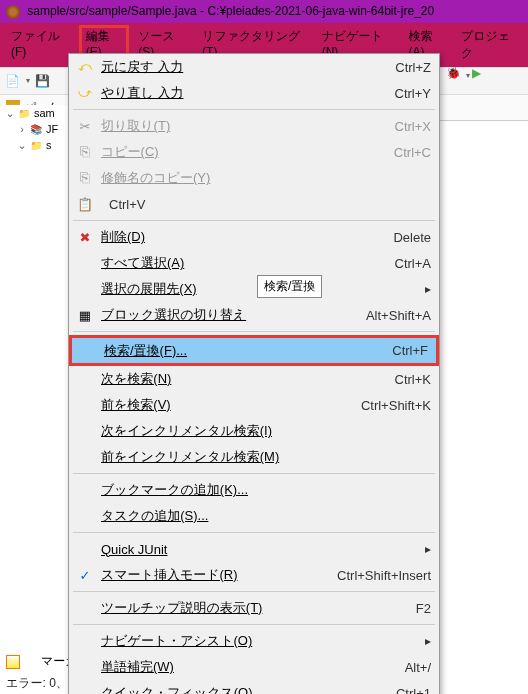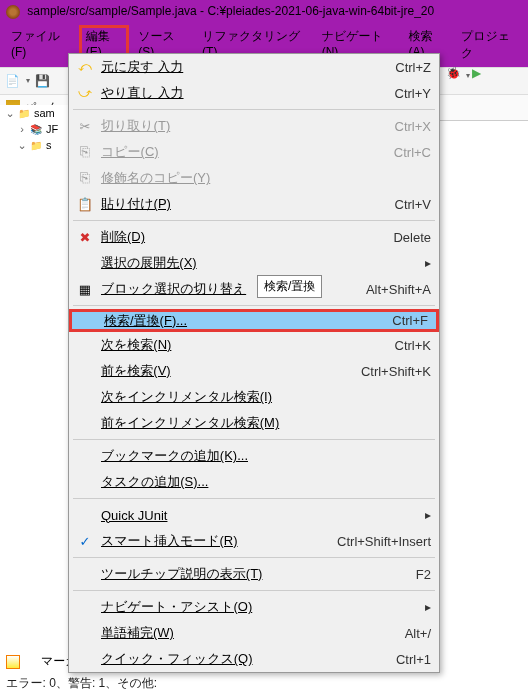--- a/index.html
+++ b/index.html
@@ -1,21 +1,21 @@
 <!DOCTYPE html>
 <html><head>
   <meta charset="utf-8">
   <style>
     * { margin: 0; padding: 0; box-sizing: border-box; font-family: "Meiryo", "MS Gothic", sans-serif; }
     body { width: 528px; height: 694px; background: #fff; font-size: 12px; overflow: hidden; position: relative; }
     
     .title-bar { background: #a21caf; padding: 4px 6px; font-size: 12px; white-space: nowrap; overflow: hidden; }
     .title-bar .icon { display: inline-block; width: 14px; height: 14px; background: radial-gradient(circle, #b87333 30%, #8b4513 70%); border-radius: 50%; vertical-align: middle; margin-right: 4px; }
     
-    .menu-bar { display: flex; padding: 2px 4px; gap: 2px; background: #a21caf; }
+    .menu-bar { display: flex; padding: 2px 4px; gap: 2px; background: #be185d; }
     .menu-item { padding: 3px 7px; cursor: default; }
     .menu-item.highlighted { border: 3px solid #e53935; padding: 0 4px; }
     
     .toolbar { display: flex; align-items: center; padding: 4px; border-top: 1px solid #ddd; border-bottom: 1px solid #ddd; background: #f5f5f5; gap: 4px; }
     .toolbar .tb-icon { width: 18px; height: 18px; display: inline-flex; align-items: center; justify-content: center; }
     .toolbar-sep { width: 6px; }
     
     .package-tab { display: flex; align-items: center; padding: 4px 6px; border-bottom: 1px solid #ccc; background: #fafafa; gap: 4px; }
     .package-tab .tab-icon { width: 14px; height: 14px; background: linear-gradient(#d4a017,#e8b923); display: inline-block; }
     
@@ -37,21 +37,21 @@
     .dm-row { display: flex; align-items: center; height: 26px; padding: 0 8px 0 4px; }
     .dm-icon { width: 24px; text-align: center; font-size: 13px; }
     .dm-label { flex: 1; padding-left: 4px; font-size: 13px; text-decoration: underline; }
     .dm-shortcut { color: #333; font-size: 13px; padding-left: 12px; }
     .dm-submenu { color: #333; width: 12px; text-align: right; }
     .dm-row.disabled .dm-label, .dm-row.disabled .dm-shortcut, .dm-row.disabled .dm-icon { color: #999; }
     .dm-sep { height: 1px; background: #ccc; margin: 3px 4px; }
     .dm-row.highlighted { 
       background: #8fccf5; 
       border: 3px solid #e53935;
-      height: 23px;
+      height: 31px;
       margin: 0;
     }
     
     .tooltip-box {
       position: absolute;
       left: 257px;
       top: 275px;
       background: #fff;
       border: 1px solid #888;
       padding: 2px 6px;
@@ -175,31 +175,35 @@
     <span class="dm-label">コピー(C)</span>
     <span class="dm-shortcut">Ctrl+C</span>
   </div>
   <div class="dm-row disabled">
     <span class="dm-icon copy-icon">⎘</span>
     <span class="dm-label">修飾名のコピー(Y)</span>
     <span class="dm-shortcut"></span>
   </div>
   <div class="dm-row">
     <span class="dm-icon paste-icon">📋</span>
-    <span class="dm-label">貼り付け(P)</span>
     <span class="dm-shortcut">Ctrl+V</span>
   </div>
   <div class="dm-sep"></div>
   <div class="dm-row">
     <span class="dm-icon delete-icon">✖</span>
     <span class="dm-label">削除(D)</span>
     <span class="dm-shortcut">Delete</span>
   </div>
   <div class="dm-row">
     <span class="dm-icon"></span>
+    <span class="dm-label">すべて選択(A)</span>
+    <span class="dm-shortcut">Ctrl+A</span>
+  </div>
+  <div class="dm-row">
+    <span class="dm-icon"></span>
     <span class="dm-label">選択の展開先(X)</span>
     <span class="dm-submenu">▸</span>
   </div>
   <div class="dm-row">
     <span class="dm-icon">▦</span>
     <span class="dm-label">ブロック選択の切り替え</span>
     <span class="dm-shortcut">Alt+Shift+A</span>
   </div>
   <div class="dm-sep"></div>
   <div class="dm-row highlighted">

